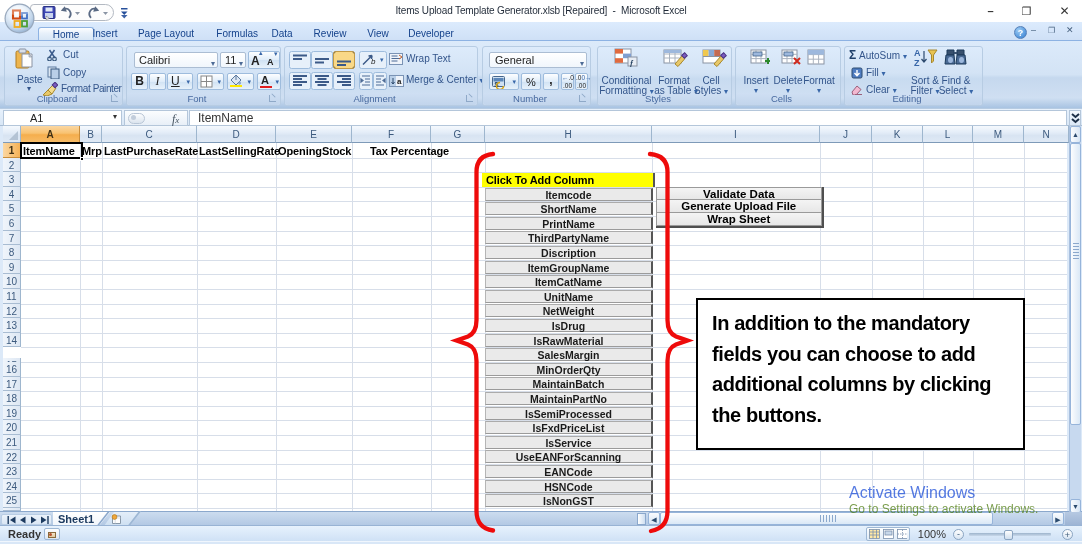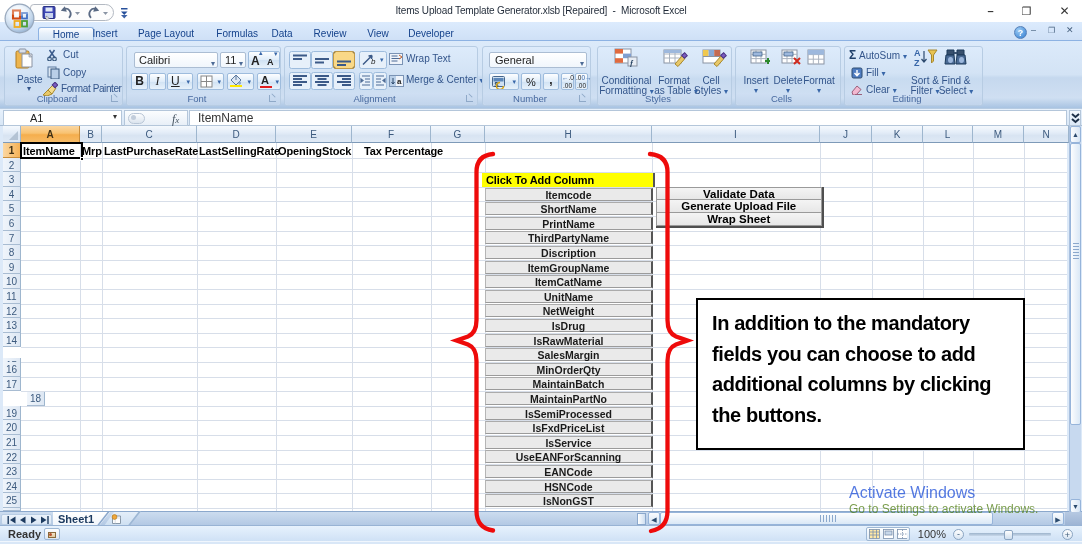--- a/index.html
+++ b/index.html
@@ -411,21 +411,21 @@
 <div class="rowhdr" style="top:119.2px;height:14.6px;line-height:15px;">8</div>
 <div class="rowhdr" style="top:133.8px;height:14.6px;line-height:15px;">9</div>
 <div class="rowhdr" style="top:148.4px;height:14.6px;line-height:15px;">10</div>
 <div class="rowhdr" style="top:163.0px;height:14.6px;line-height:15px;">11</div>
 <div class="rowhdr" style="top:177.6px;height:14.6px;line-height:15px;">12</div>
 <div class="rowhdr" style="top:192.2px;height:14.6px;line-height:15px;">13</div>
 <div class="rowhdr" style="top:206.8px;height:14.6px;line-height:15px;">14</div>
 <div class="rowhdr" style="top:232px;height:14.6px;line-height:15px;">15</div>
 <div class="rowhdr" style="top:236.0px;height:14.6px;line-height:15px;">16</div>
 <div class="rowhdr" style="top:250.6px;height:14.6px;line-height:15px;">17</div>
-<div class="rowhdr" style="top:265.2px;height:14.6px;line-height:15px;margin-left:24px;">18</div>
+<div class="rowhdr" style="top:265.2px;height:14.6px;line-height:15px;">18</div>
 <div class="rowhdr" style="top:279.8px;height:14.6px;line-height:15px;">19</div>
 <div class="rowhdr" style="top:294.4px;height:14.6px;line-height:15px;">20</div>
 <div class="rowhdr" style="top:309.0px;height:14.6px;line-height:15px;">21</div>
 <div class="rowhdr" style="top:323.6px;height:14.6px;line-height:15px;">22</div>
 <div class="rowhdr" style="top:338.2px;height:14.6px;line-height:15px;">23</div>
 <div class="rowhdr" style="top:352.8px;height:14.6px;line-height:15px;">24</div>
 <div class="rowhdr" style="top:367.4px;height:14.6px;line-height:15px;">25</div>
 <div class="rowhdr" style="top:382.0px;height:3.0px;line-height:3px;"></div>
 <div class="vline" style="left:77px;height:368px;"></div>
 <div class="vline" style="left:99px;height:368px;"></div>
@@ -464,21 +464,21 @@
 <div class="hline" style="top:323.6px;width:1046px;"></div>
 <div class="hline" style="top:338.2px;width:1046px;"></div>
 <div class="hline" style="top:352.8px;width:1046px;"></div>
 <div class="hline" style="top:367.4px;width:1046px;"></div>
 <div class="hline" style="top:382.0px;width:1046px;"></div>
 <div class="r1txt" style="left:20px;width:99px;">ItemName</div>
 <div class="r1txt" style="left:79px;width:62px;">Mrp</div>
 <div class="r1txt" style="left:101px;width:135px;">LastPurchaseRate</div>
 <div class="r1txt" style="left:196px;width:119px;">LastSellingRate</div>
 <div class="r1txt" style="left:275px;width:116px;">OpeningStock</div>
-<div class="r1txt" style="left:361px;width:119px;">Tax Percentage</div>
+<div class="r1txt" style="left:351px;width:119px;padding-left:16px;">Tax Percentage</div>
 <div class="abs" style="left:17px;top:16px;width:63px;height:16.5px;border:2px solid #000;"></div>
 <div class="abs" style="left:77px;top:30.5px;width:4px;height:4px;background:#000;border:1px solid #fff;"></div>
 <div class="abs" style="left:479px;top:46.6px;width:173px;height:14px;background:#ffff00;border-right:2px solid #555;font-size:11px;font-weight:bold;letter-spacing:-0.1px;color:#000;line-height:14px;padding-left:4px;">Click To Add Column</div>
 <div class="gcell" style="top:61.6px;height:13px;line-height:12px;">Itemcode</div>
 <div class="gcell" style="top:76.2px;height:13px;line-height:12px;">ShortName</div>
 <div class="gcell" style="top:90.8px;height:13px;line-height:12px;">PrintName</div>
 <div class="gcell" style="top:105.4px;height:13px;line-height:12px;">ThirdPartyName</div>
 <div class="gcell" style="top:120.0px;height:13px;line-height:12px;">Discription</div>
 <div class="gcell" style="top:134.6px;height:13px;line-height:12px;">ItemGroupName</div>
 <div class="gcell" style="top:149.2px;height:13px;line-height:12px;">ItemCatName</div>

